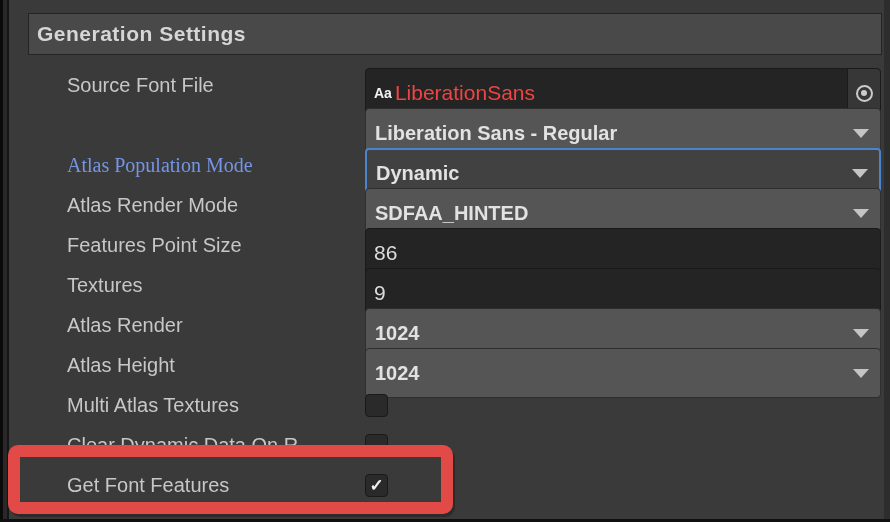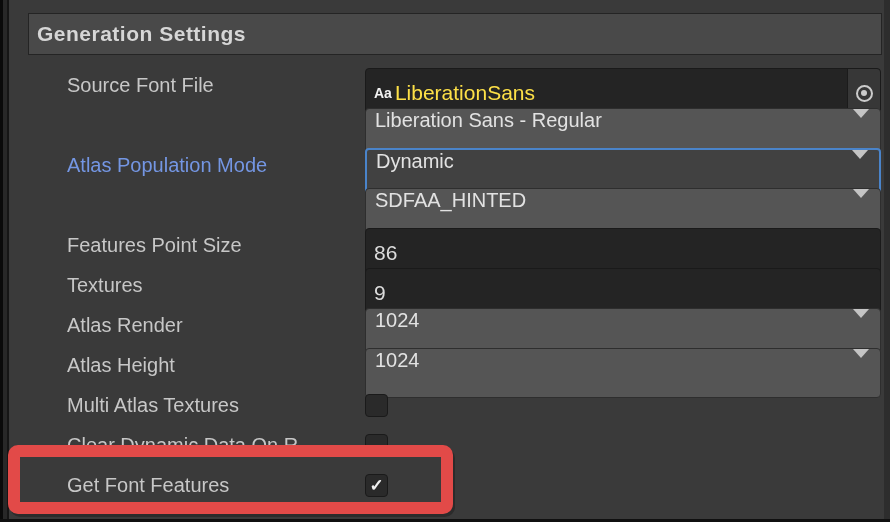--- a/index.html
+++ b/index.html
@@ -30,50 +30,50 @@
   }
 
   
   .rows { position:absolute; left:9px; top:65px; right:6px; }
   .row { position:relative; height:40px; display:flex; align-items:center; }
   .row-label {
     position:absolute; left:58px; top:0; height:40px; line-height:40px;
     color: var(--c-label_text, #c7c7c7);
     font-size:20px; white-space:nowrap; max-width:282px; overflow:hidden;
   }
-  .row-label.blue { color: var(--c-override_label_blue, #7496e3); }
+  .row-label.blue { color: var(--c-override_label_blue, #7496e3); font-family: Liberation Serif, serif; }
 
   .field { position:absolute; left:356px; right:3px; top:3px; height:50px; border-radius:4px; }
 
   
   .object-field {
     background: var(--c-field_dark_bg, #242424);
     border:1px solid #1a1a1a;
     display:flex; align-items:center; overflow:hidden;
   }
   .font-asset-icon {
     color:#f2f2f2; font-weight:bold; font-size:14px; padding:0 3px 0 8px; letter-spacing:0;
   }
-  .object-value { color:#fde047; font-size:21px; flex:1; white-space:nowrap; overflow:hidden; }
+  .object-value { color:#ef4444; font-size:21px; flex:1; white-space:nowrap; overflow:hidden; }
   .object-picker {
     width:33px; height:100%; background:#373737; border-left:1px solid #1b1b1b;
     display:flex; align-items:center; justify-content:center; cursor:pointer;
     border-radius:0 3px 3px 0;
   }
   .picker-circle {
     width:17px; height:17px; border:2px solid #cbcbcb; border-radius:50%;
     display:flex; align-items:center; justify-content:center;
   }
   .picker-dot { width:6px; height:6px; background:#cbcbcb; border-radius:50%; }
 
   
   .dropdown {
     background: var(--c-dropdown_bg, #555555);
     border:1px solid #2e2e2e;
-    display:flex; align-items:flex-start; cursor:pointer;
+    display:flex; align-items:center; cursor:pointer;font-weight:bold;
   }
   .dropdown.focused {
     background:#414141;
     border:2px solid var(--c-focus_border_blue, #4a84ca);
     gap:33px;
   }
   .dropdown-value { color:#e2e2e2; font-size:20px; padding-left:9px; white-space:nowrap; overflow:hidden; flex:1; }
   .dropdown-arrow {
     width:0; height:0; margin-right:11px;
     border-left:8px solid transparent; border-right:8px solid transparent;
@@ -147,20 +147,21 @@
 
   <div class="row">
     <span class="row-label blue">Atlas Population Mode</span>
     <div class="field dropdown focused">
       <span class="dropdown-value">Dynamic</span>
       <span class="dropdown-arrow"></span>
     </div>
   </div>
 
   <div class="row">
+    <span class="row-label">Atlas Render Mode</span>
     <div class="field dropdown">
       <span class="dropdown-value">SDFAA_HINTED</span>
       <span class="dropdown-arrow"></span>
     </div>
   </div>
 
   <div class="row">
     <span class="row-label">Features Point Size</span>
     <div class="field">
       <input class="textfield" value="86" style="">

